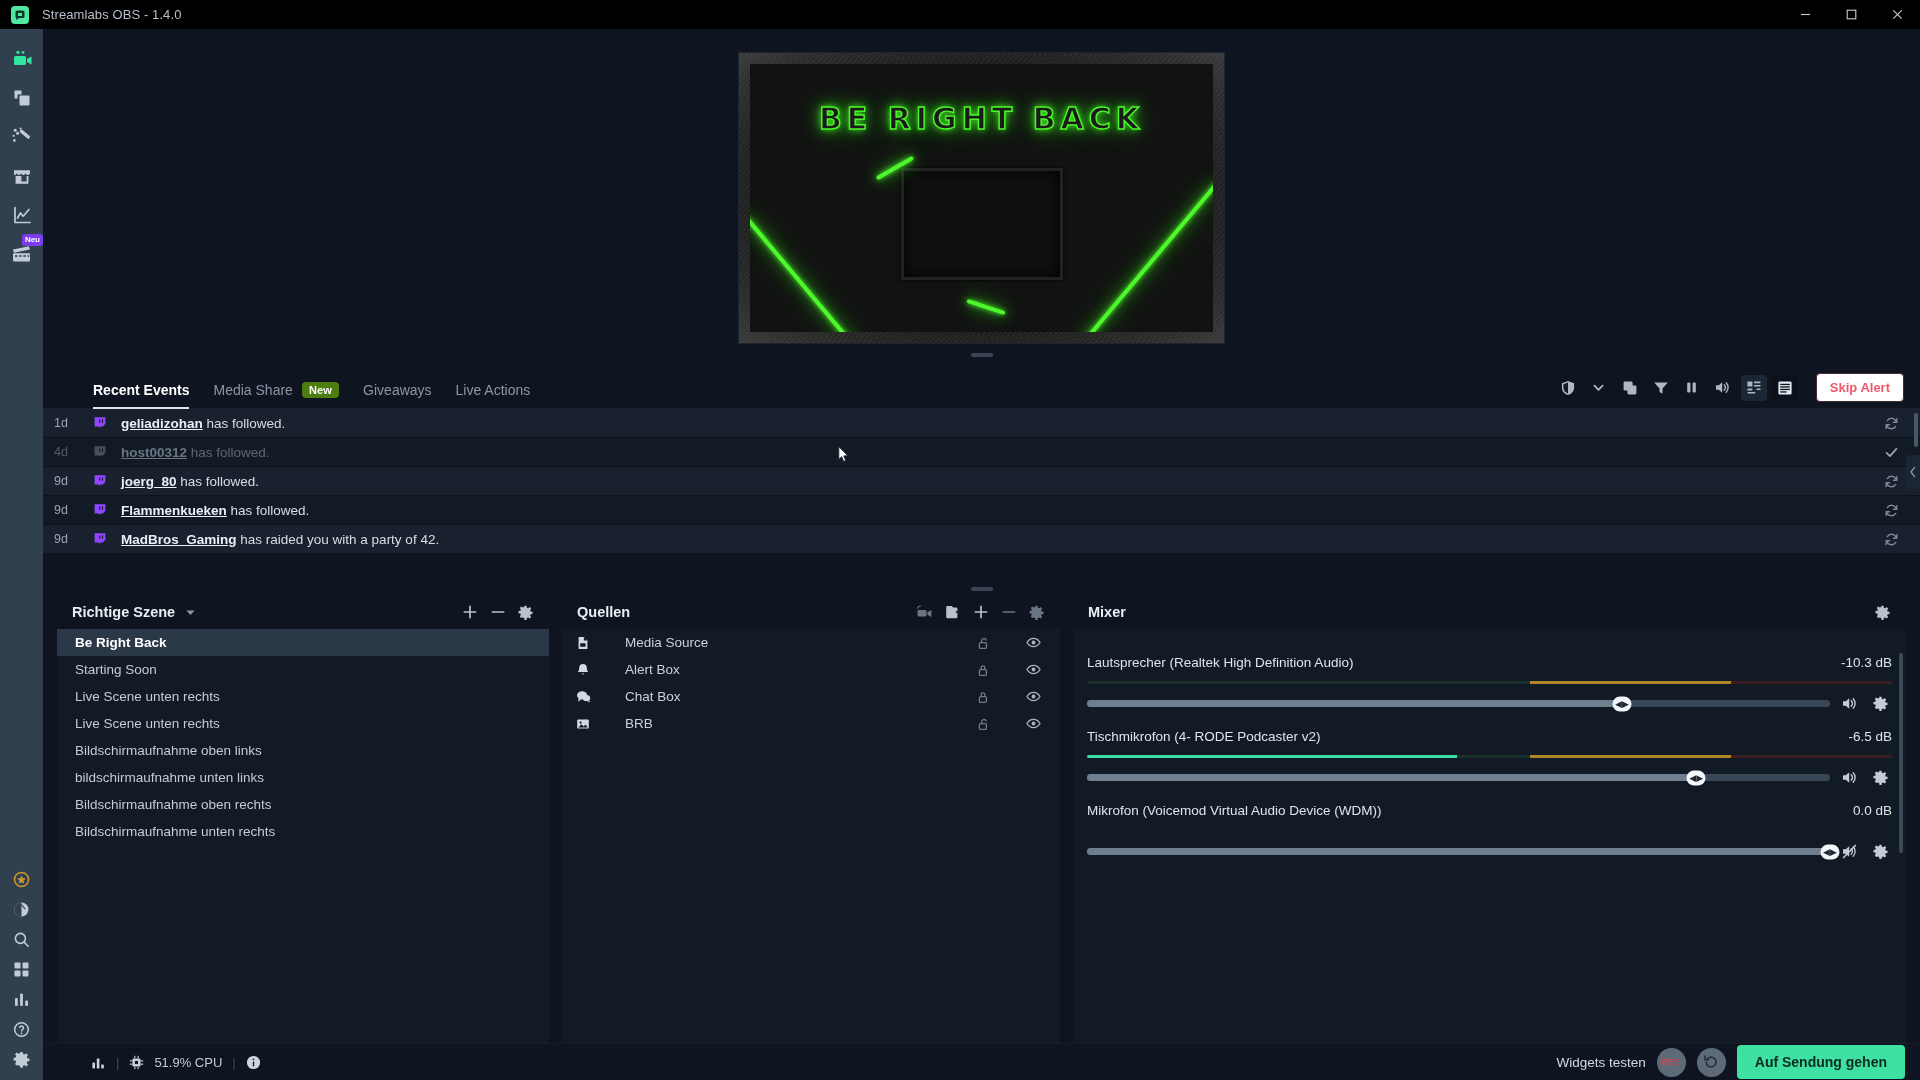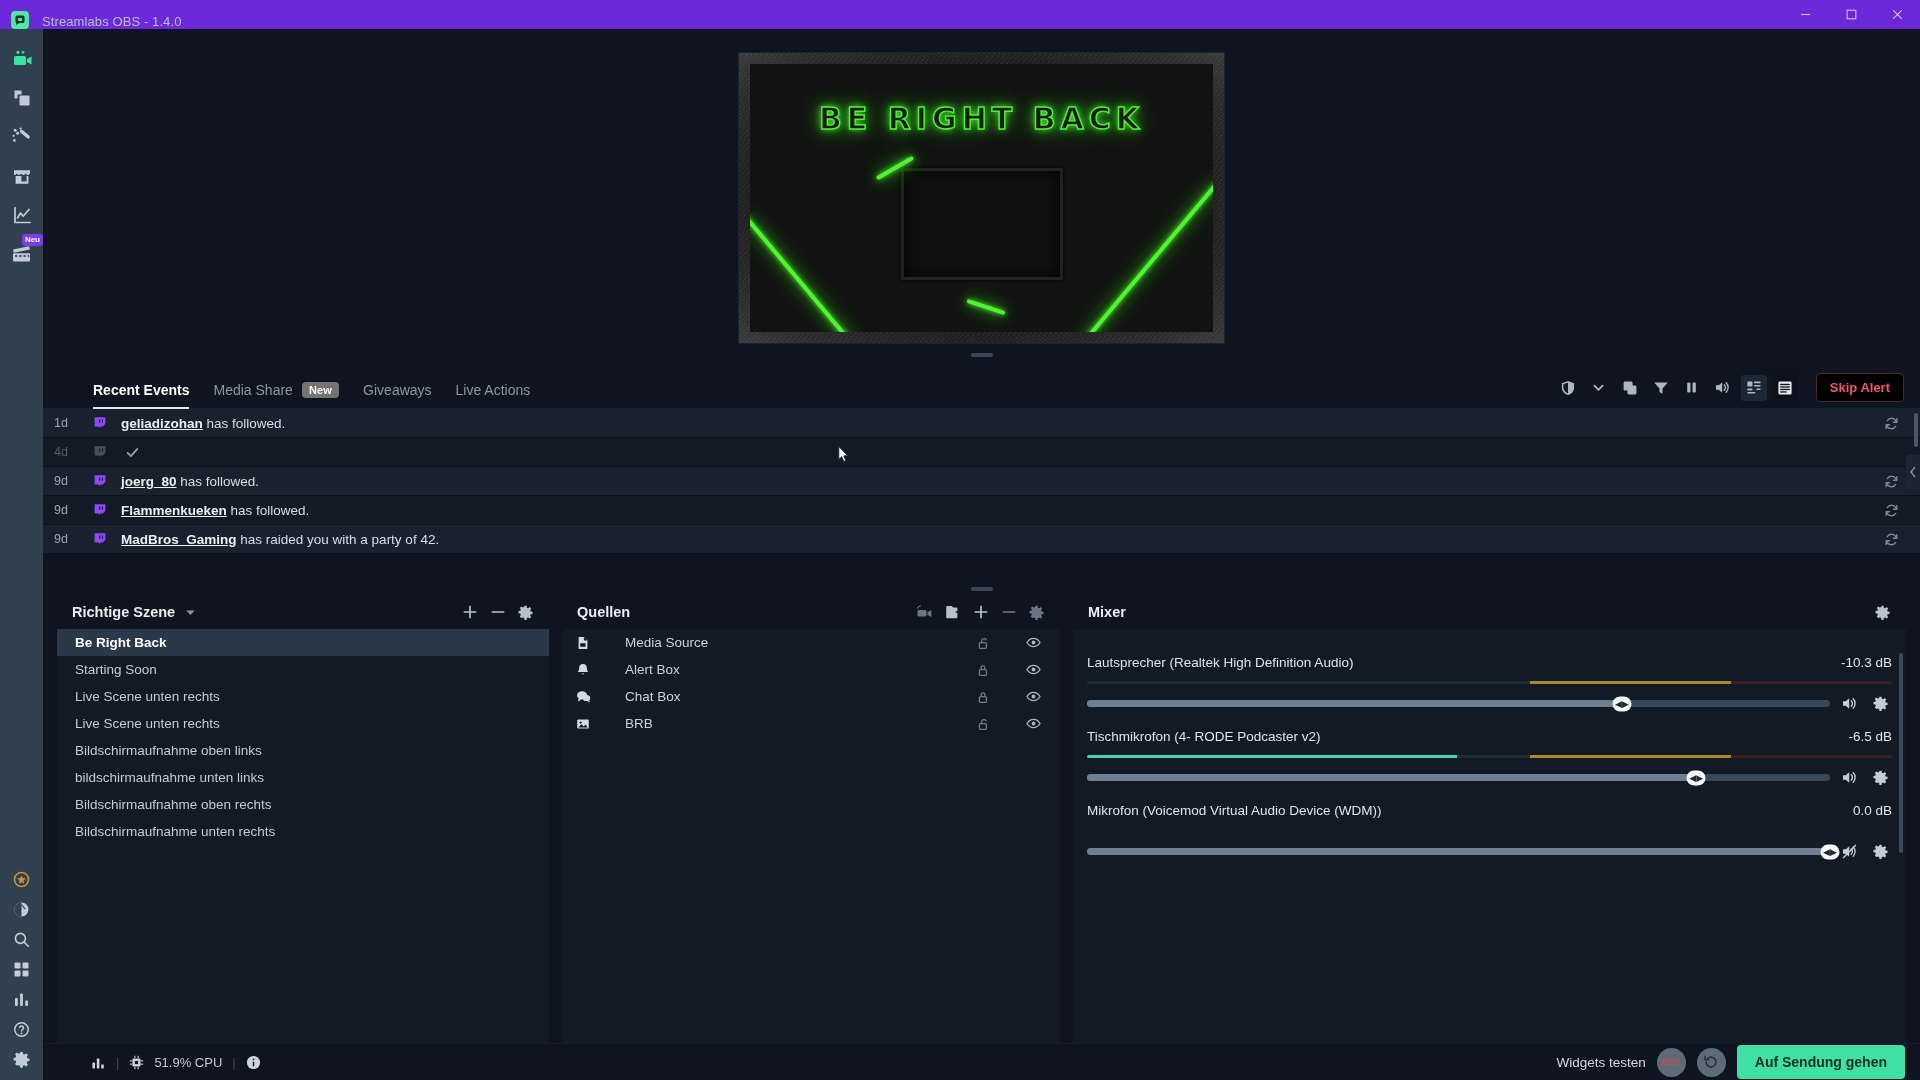--- a/index.html
+++ b/index.html
@@ -7,21 +7,21 @@
     width: 1920px; height: 1080px;
     background: #0e1520;
     font-family: "Liberation Sans", sans-serif;
     overflow: hidden;
     color: #e3e8ef;
   }
   #app { position: relative; width: 1920px; height: 1080px; display: flex; flex-direction: column; }
 
   
   .titlebar {
-    height: 29px; background: #6d28d9; display: flex; align-items: flex-end;
+    height: 29px; background: #000000; display: flex; align-items: center;
     flex: 0 0 29px; -webkit-user-select: none; user-select: none;
   }
   .tb-logo {
     width: 18px; height: 18px; margin-left: 11px; border-radius: 4px;
     background: #4ee8a0; display: flex; align-items: center; justify-content: center;
   }
   .tb-logo svg { display: block; }
   .tb-title { margin-left: 13px; font-size: 13px; color: #b6bfcb; letter-spacing: .1px; }
   .tb-spacer { flex: 1; }
   .tb-btn {
@@ -126,32 +126,32 @@
   .tab {
     font-size: 14px; color: #8b97a6; padding: 0 0 11px 0; margin-right: 24px;
     position: relative; white-space: nowrap; display: flex; align-items: center; gap: 9px;
   }
   .tab:first-child { margin-left: 50px; }
   .tab.active { color: #fff; font-weight: bold; }
   .tab.active::after {
     content: ""; position: absolute; left: 0; right: 0; bottom: 0; height: 2px; background: #dfe6ee;
   }
   .tab-badge {
-    background: #737373; color: #fff; font-size: 11px; font-weight: bold;
+    background: #4d7c0f; color: #fff; font-size: 11px; font-weight: bold;
     padding: 2px 7px; border-radius: 4px; letter-spacing: .2px;
   }
   .ev-tools { margin-left: auto; display: flex; align-items: center; gap: 5px; }
   .ev-ico {
     width: 26px; height: 26px; display: flex; align-items: center; justify-content: center;
     color: #aeb8c4; border-radius: 3px;
   }
   .ev-ico.boxed { background: #1b2734; }
   .ev-ico.boxed.dark { background: #0b121b; }
   .skip-alert {
-    margin-left: 13px; background: #000000; color: #f0576b; border: 1px solid #4a2a32;
+    margin-left: 13px; background: #ffffff; color: #f0576b; border: 1px solid #4a2a32;
     font-size: 13px; font-weight: bold; padding: 6px 13px; border-radius: 4px;
   }
 
   .ev-list { flex: 1; overflow: hidden; position: relative; }
   .ev-row {
     height: 29px; display: flex; align-items: center; font-size: 13.5px;
     border-bottom: 1px solid #0c131d; padding-right: 18px;
   }
   .ev-row:nth-child(odd) { background: #18212d; }
   .ev-row:nth-child(even) { background: #121a25; }
@@ -528,20 +528,21 @@
             <div class="ev-time">4d</div>
             <div class="ev-plat">
               <svg width="14" height="14" viewBox="0 0 14 14" fill="#4a4e5c">
                   <path d="M1.6 1.2h10.8v6.6l-2.6 2.6H7.6L5.9 12.1V10.4H1.6z"></path>
                   <g fill="#121a25">
                     <rect x="6.1" y="3.5" width="1.2" height="3.2"></rect>
                     <rect x="8.9" y="3.5" width="1.2" height="3.2"></rect>
                   </g>
                 </svg>
             </div>
+            <div class="ev-msg"><span class="ev-user">host00312</span><span> has followed.</span></div>
             <div class="ev-act check">
               <svg width="15" height="15" viewBox="0 0 15 15" fill="none" stroke="currentColor" stroke-width="1.7">
                   <path d="M2.6 7.8l3.3 3.3 6.5-7.2" stroke-linecap="round" stroke-linejoin="round"></path>
                 </svg>
             </div>
           </div>
           <div class="ev-row">
             <div class="ev-time">9d</div>
             <div class="ev-plat">
               <svg width="14" height="14" viewBox="0 0 14 14" fill="#9146ff">

